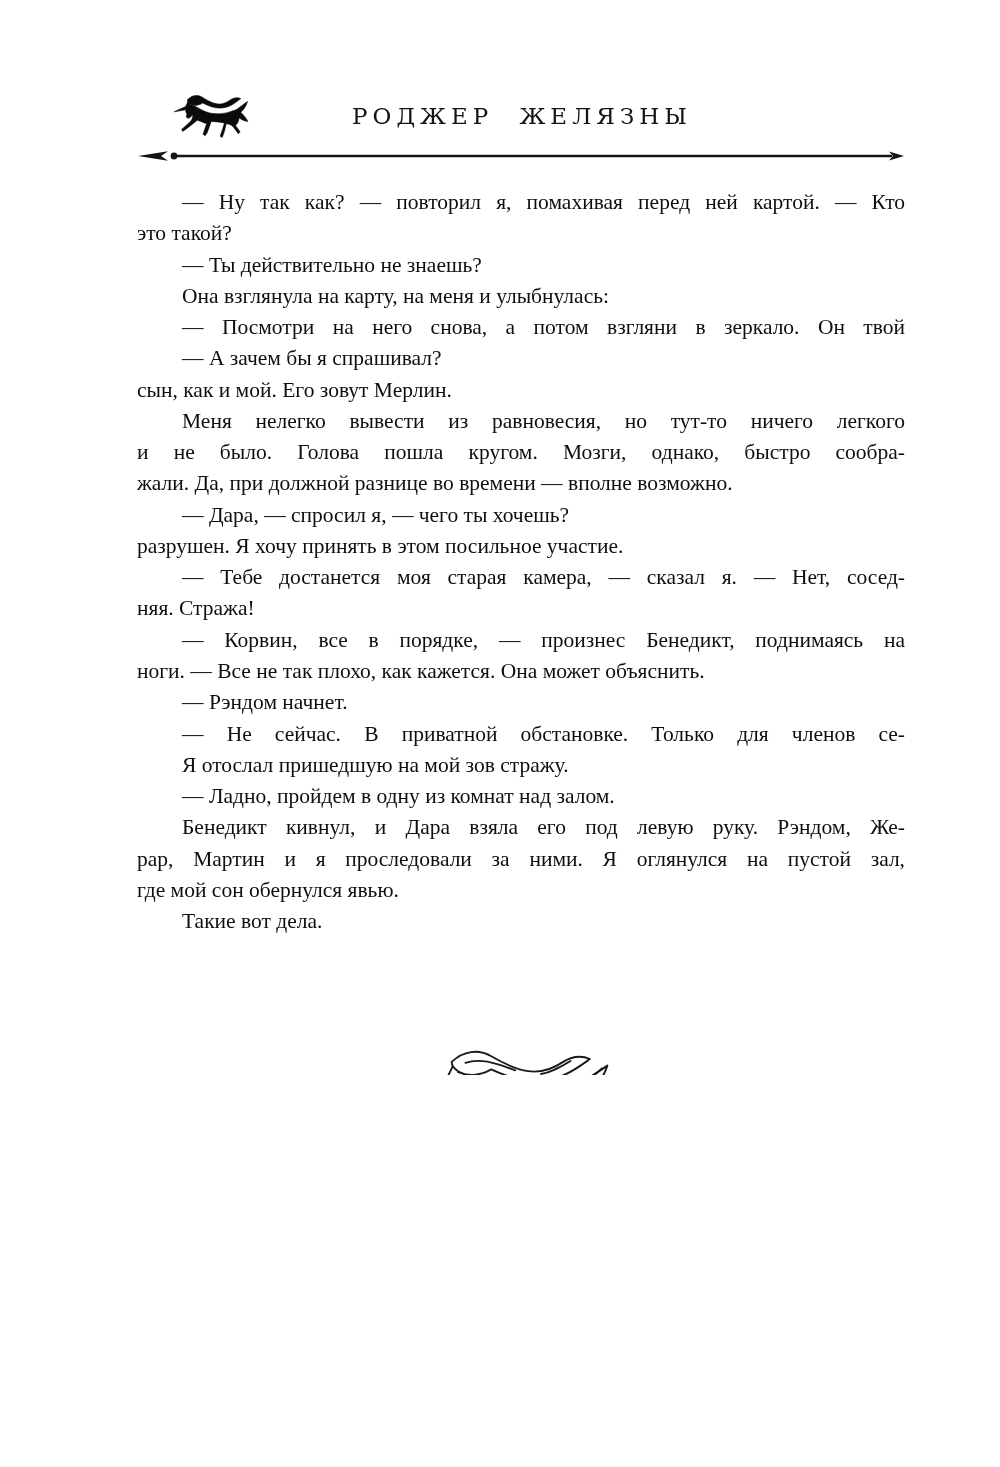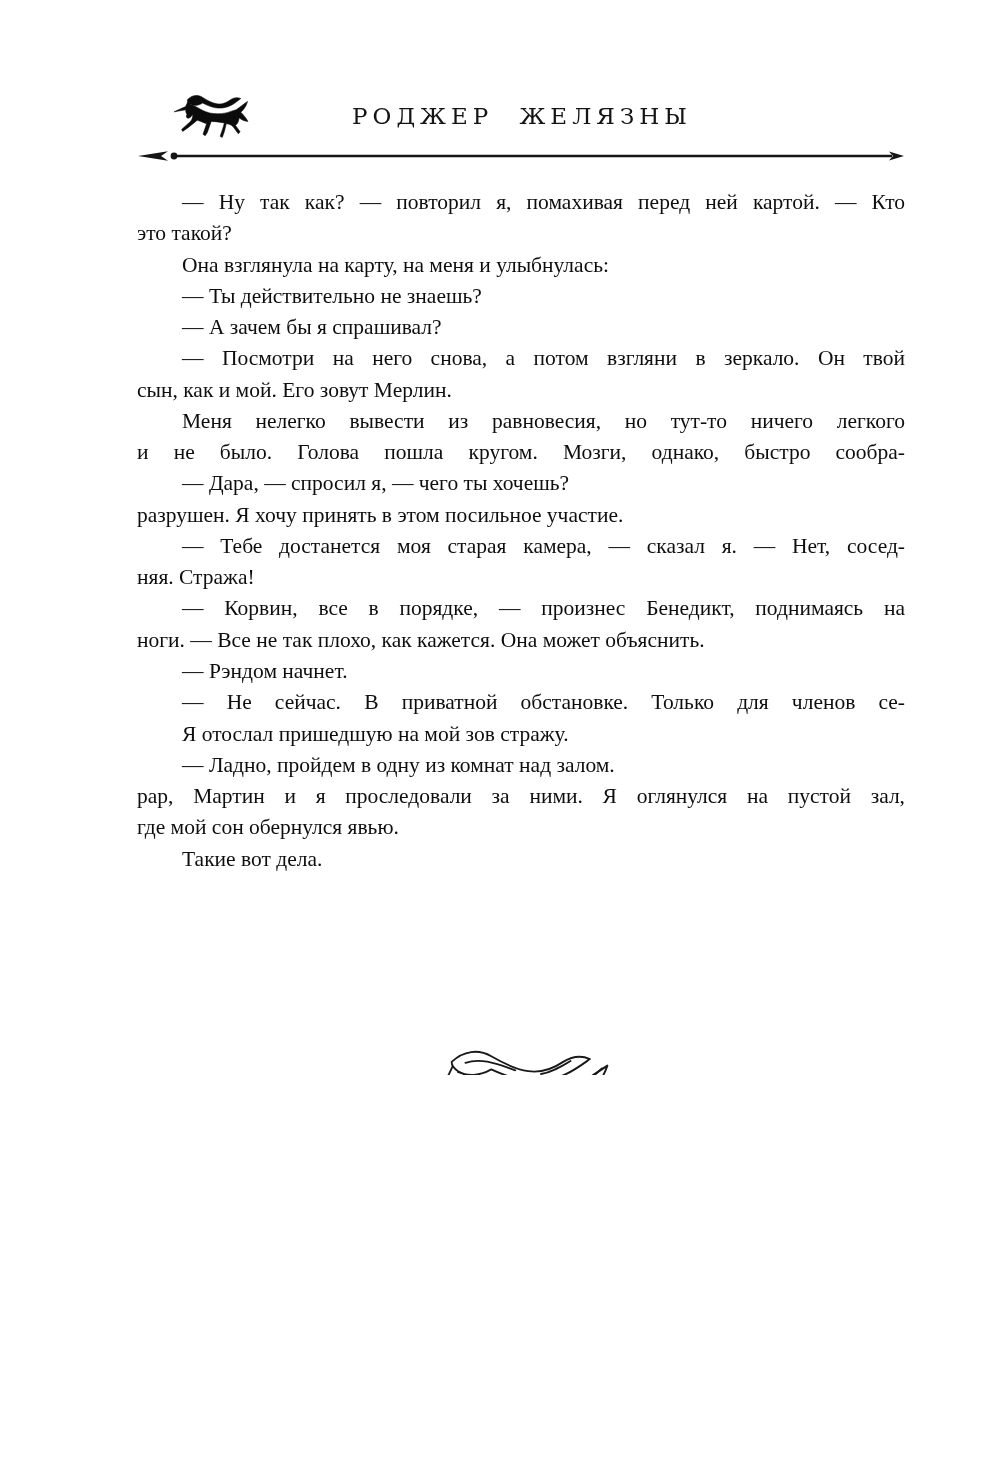--- a/index.html
+++ b/index.html
@@ -72,37 +72,39 @@
       <line x1="34" y1="8" x2="754" y2="8" stroke="#151515" stroke-width="2.4"></line>
       <polygon points="0,8 30,3.2 23,8 30,12.8" fill="#151515"></polygon>
       <circle cx="36" cy="8" r="3.4" fill="#151515"></circle>
       <polygon points="766,8 751,3.6 755,8 751,12.4" fill="#151515"></polygon>
     </svg>
   </div>
 
   <div class="body-text">
       <div class="line para-start">— Ну так как? — повторил я, помахивая перед ней картой. — Кто</div>
       <div class="line para-end">это такой?</div>
+      <div class="line para-start para-end">— Ты действительно не знаешь?</div>
       <div class="line para-start para-end">Она взглянула на карту, на меня и улыбнулась:</div>
-      <div class="line para-start para-end">— Ты действительно не знаешь?</div>
+      <div class="line para-start">— Посмотри на него снова, а потом взгляни в зеркало. Он твой</div>
       <div class="line para-start para-end">— А зачем бы я спрашивал?</div>
-      <div class="line para-start">— Посмотри на него снова, а потом взгляни в зеркало. Он твой</div>
       <div class="line para-end">сын, как и мой. Его зовут Мерлин.</div>
       <div class="line para-start">Меня нелегко вывести из равновесия, но тут-то ничего легкого</div>
       <div class="line">и не было. Голова пошла кругом. Мозги, однако, быстро сообра-</div>
+      <div class="line para-end">жали. Да, при должной разнице во времени — вполне возможно.</div>
       <div class="line para-start para-end">— Дара, — спросил я, — чего ты хочешь?</div>
       <div class="line para-end">разрушен. Я хочу принять в этом посильное участие.</div>
       <div class="line para-start">— Тебе достанется моя старая камера, — сказал я. — Нет, сосед-</div>
       <div class="line para-end">няя. Стража!</div>
       <div class="line para-start">— Корвин, все в порядке, — произнес Бенедикт, поднимаясь на</div>
       <div class="line para-end">ноги. — Все не так плохо, как кажется. Она может объяснить.</div>
       <div class="line para-start para-end">— Рэндом начнет.</div>
       <div class="line para-start">— Не сейчас. В приватной обстановке. Только для членов се-</div>
       <div class="line para-start para-end">Я отослал пришедшую на мой зов стражу.</div>
       <div class="line para-start para-end">— Ладно, пройдем в одну из комнат над залом.</div>
+      <div class="line para-start">Бенедикт кивнул, и Дара взяла его под левую руку. Рэндом, Же-</div>
       <div class="line">рар, Мартин и я проследовали за ними. Я оглянулся на пустой зал,</div>
       <div class="line para-end">где мой сон обернулся явью.</div>
       <div class="line para-start para-end">Такие вот дела.</div>
     </div>
 
   <svg class="illustration-svg unicorn-outline" width="212" height="112" viewBox="0 0 230 120" preserveAspectRatio="none">
     <use href="#unicorn-shape"></use>
   </svg>
 
 </div>

